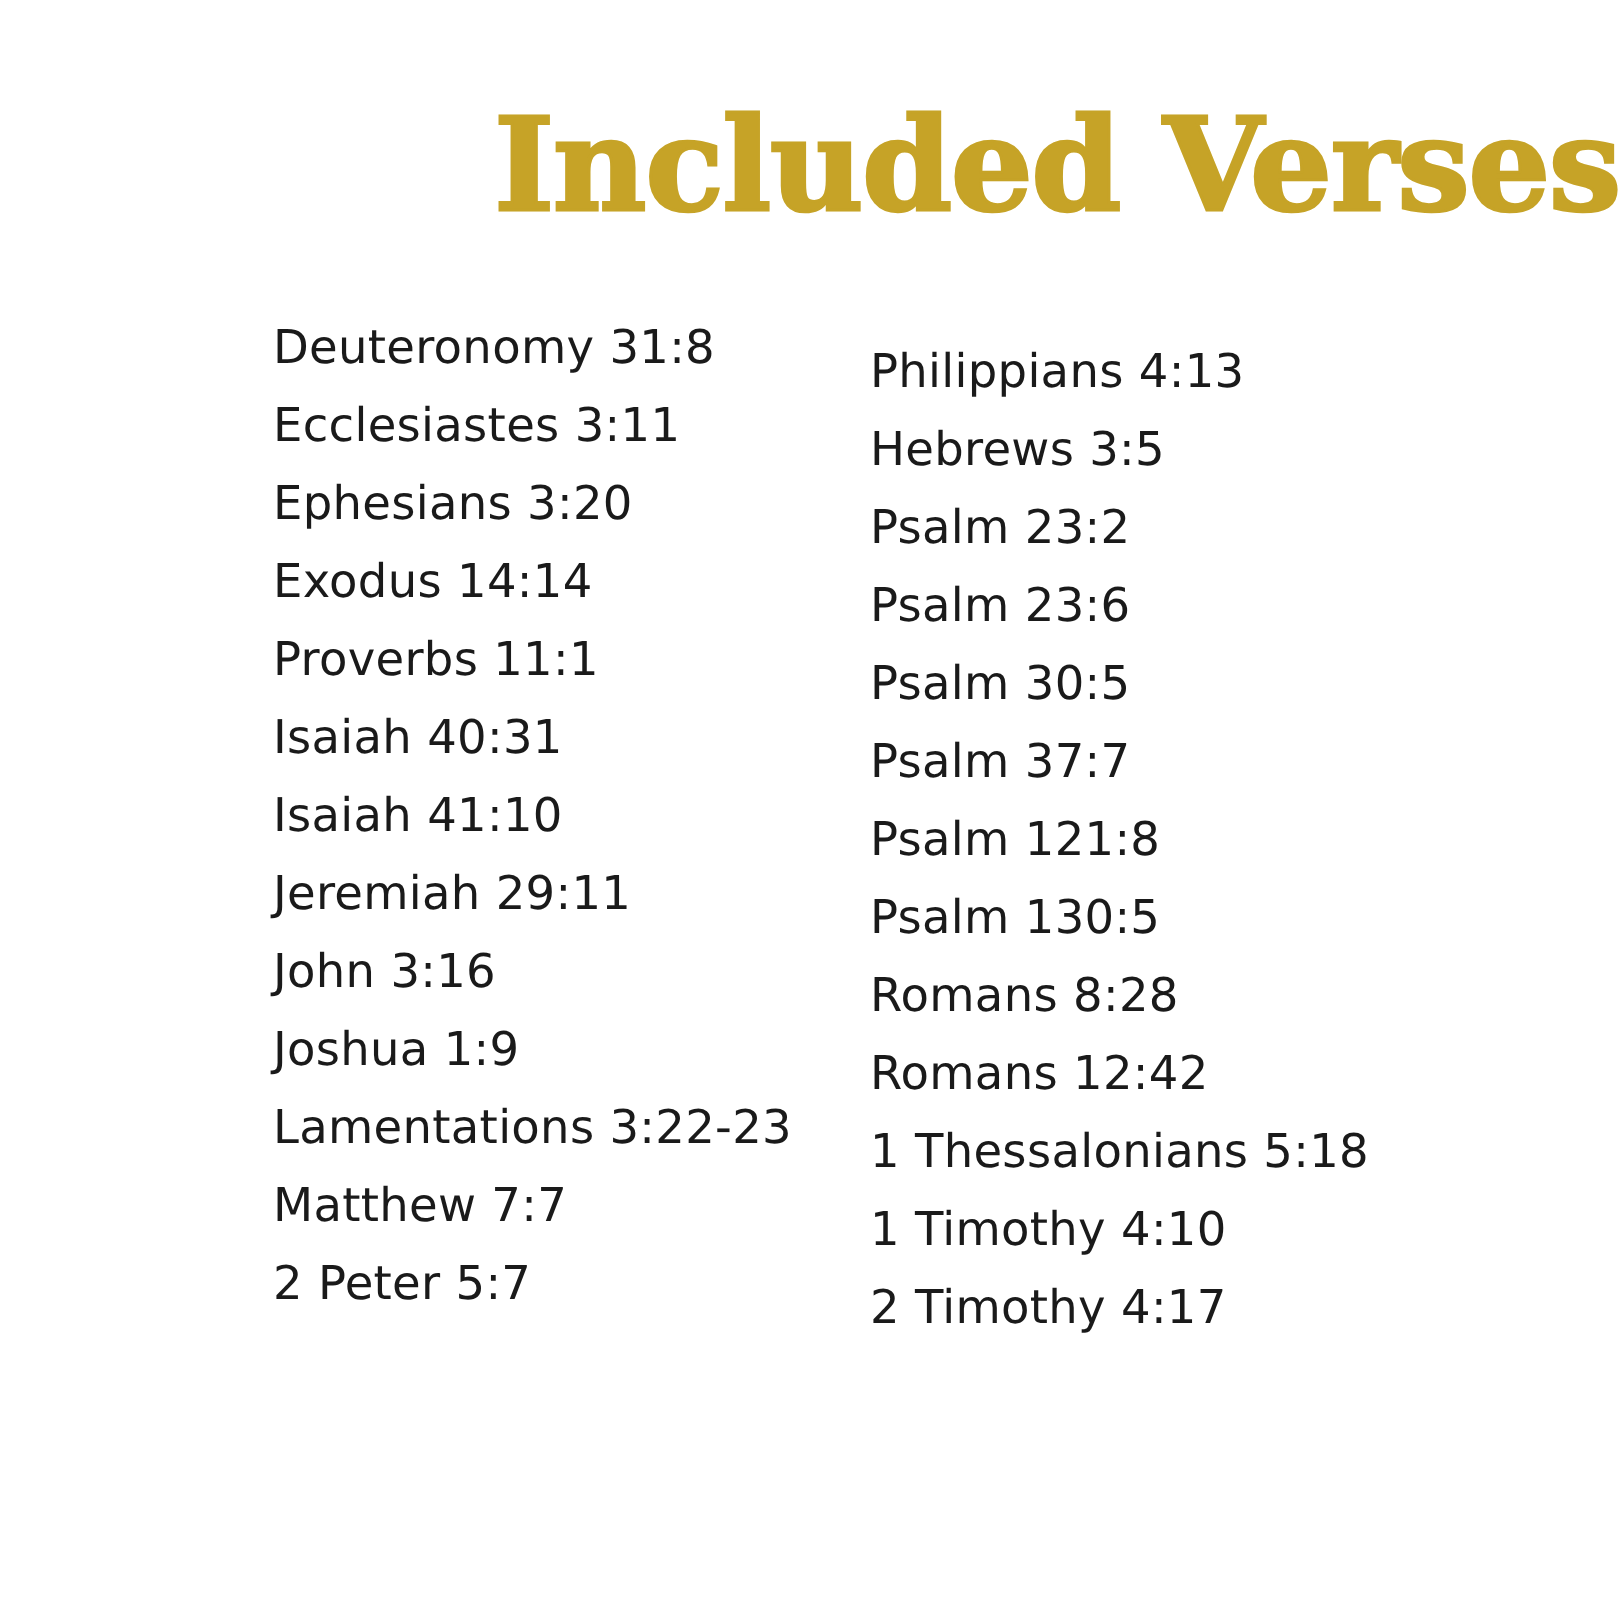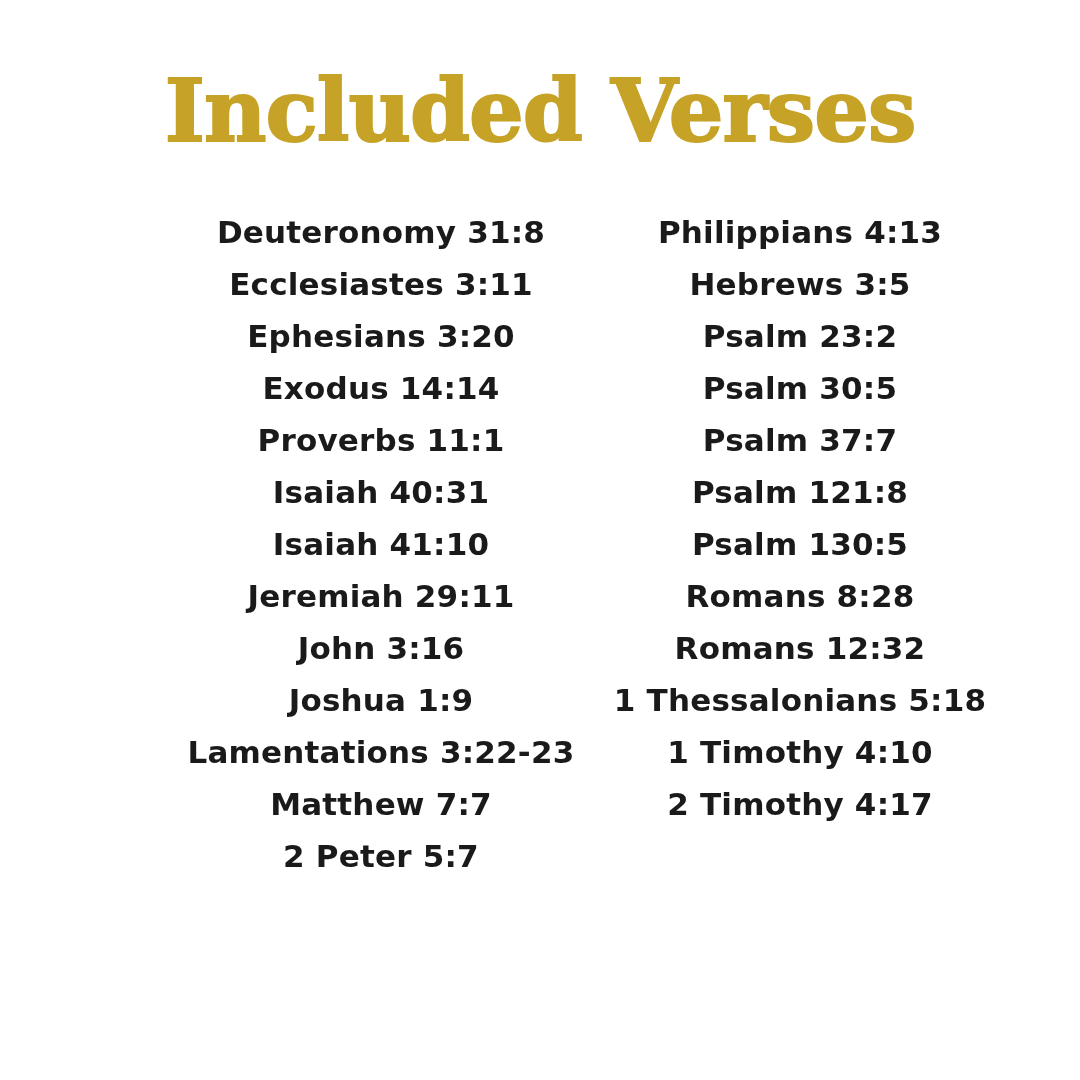--- a/index.html
+++ b/index.html
@@ -16,21 +16,21 @@
   .page {
     position: relative;
     width: 1080px;
     height: 1080px;
     background: #FFFFFF;
     box-sizing: border-box;
   }
   .title {
     margin: 0;
     padding-top: 68px;
-    text-align: center;
+    text-align: right;
     color: #C6A327;
     font-family: "DejaVu Serif", serif;
     font-size: 86px;
     font-weight: 700;
     letter-spacing: -1px;
     line-height: 1.0;
     -webkit-text-stroke: 2px #C6A327;
   }
   .columns {
     display: flex;
@@ -41,30 +41,30 @@
   }
   .column {
     display: flex;
     flex-direction: column;
   }
   .column.left {
     width: 398px;
   }
   .column.right {
     width: 440px;
+    margin-top: 16px;
   }
   .verse {
     font-family: "DejaVu Sans", sans-serif;
     font-size: 31px;
     color: #1A1A1A;
     line-height: 52px;
     white-space: nowrap;
-    font-weight: 700;
+    font-weight: 400;
     letter-spacing: 0.2px;
-    text-align: center;
   }
 </style>
 </head>
 <body>
 
 <div class="page">
 
   <h1 class="title">Included Verses</h1>
 
   <div class="columns">
@@ -82,25 +82,26 @@
       <div class="verse">Joshua 1:9</div>
       <div class="verse">Lamentations 3:22-23</div>
       <div class="verse">Matthew 7:7</div>
       <div class="verse">2 Peter 5:7</div>
     </div>
 
     <div class="column right">
       <div class="verse">Philippians 4:13</div>
       <div class="verse">Hebrews 3:5</div>
       <div class="verse">Psalm 23:2</div>
+      <div class="verse">Psalm 23:6</div>
       <div class="verse">Psalm 30:5</div>
       <div class="verse">Psalm 37:7</div>
       <div class="verse">Psalm 121:8</div>
       <div class="verse">Psalm 130:5</div>
       <div class="verse">Romans 8:28</div>
-      <div class="verse">Romans 12:32</div>
+      <div class="verse">Romans 12:42</div>
       <div class="verse">1 Thessalonians 5:18</div>
       <div class="verse">1 Timothy 4:10</div>
       <div class="verse">2 Timothy 4:17</div>
     </div>
 
   </div>
 </div>
 
 </body></html>

